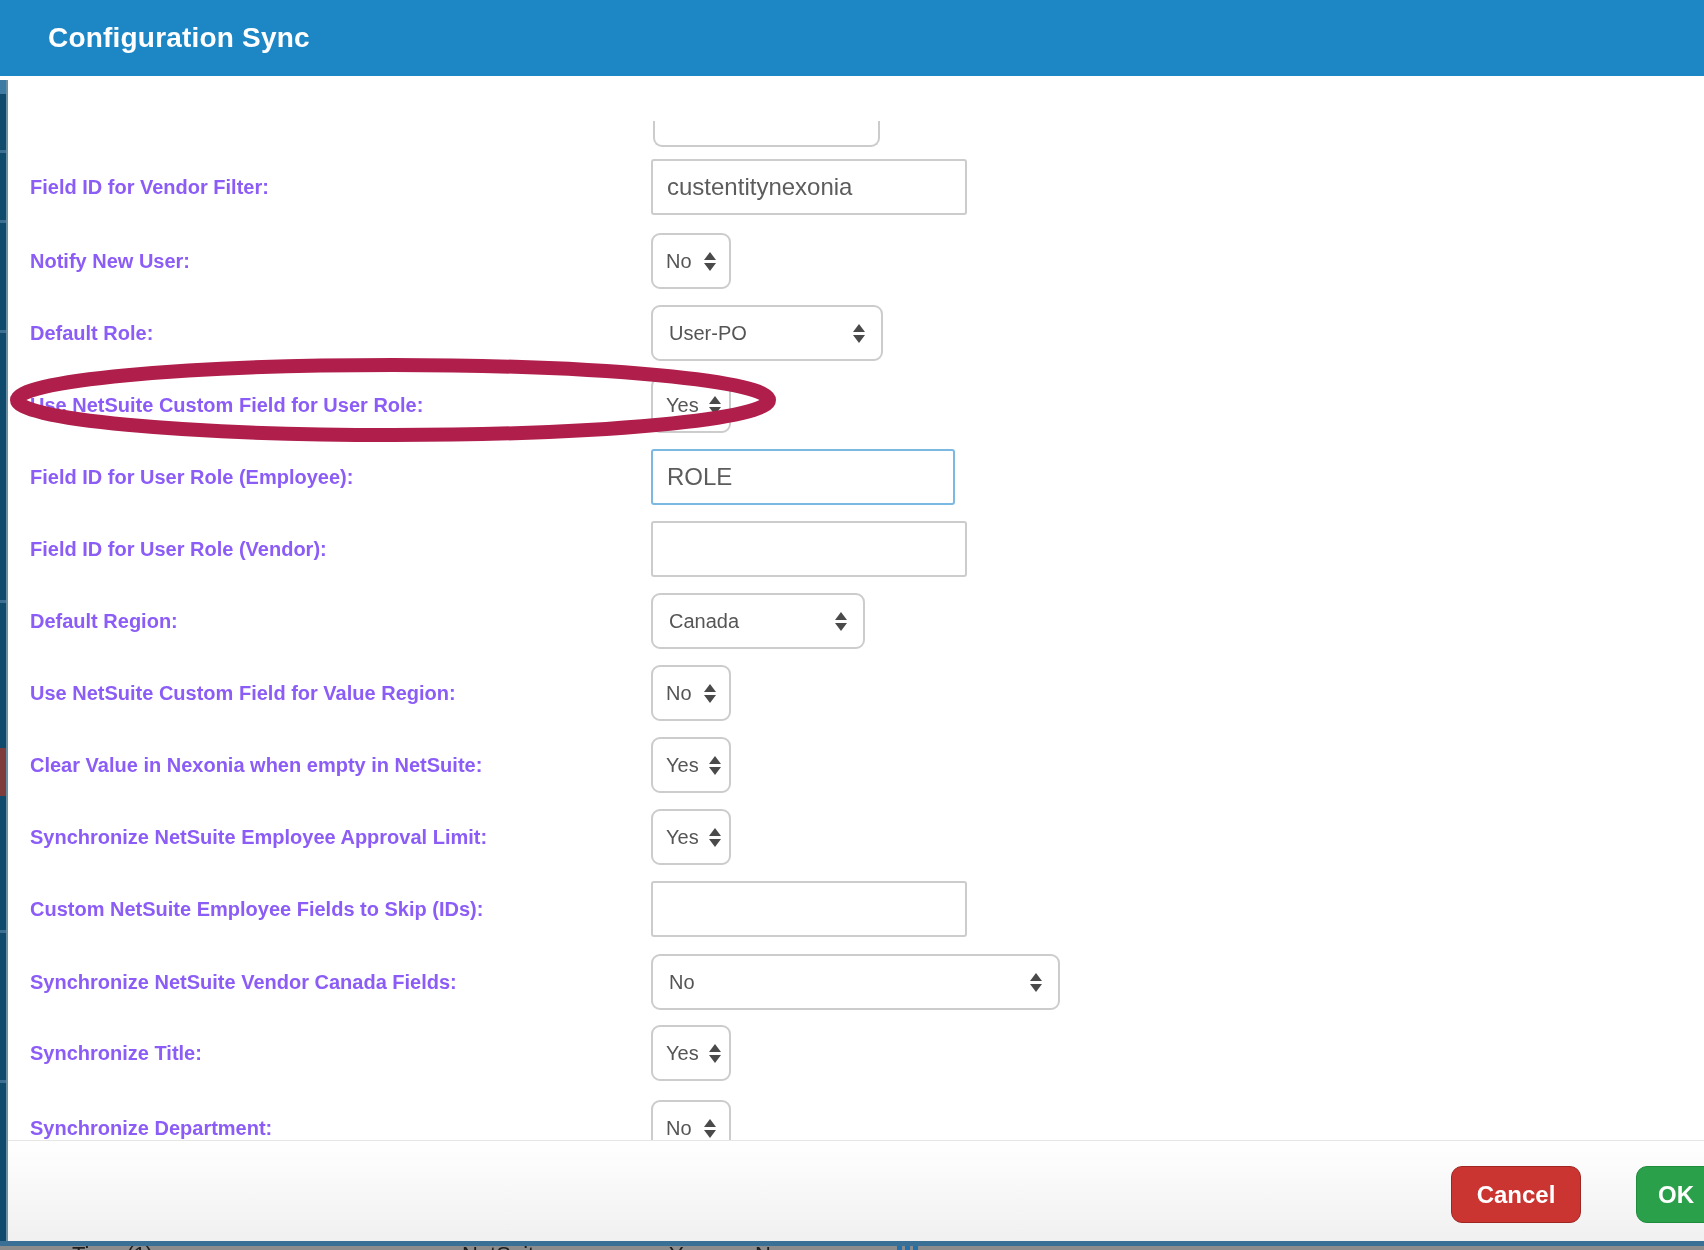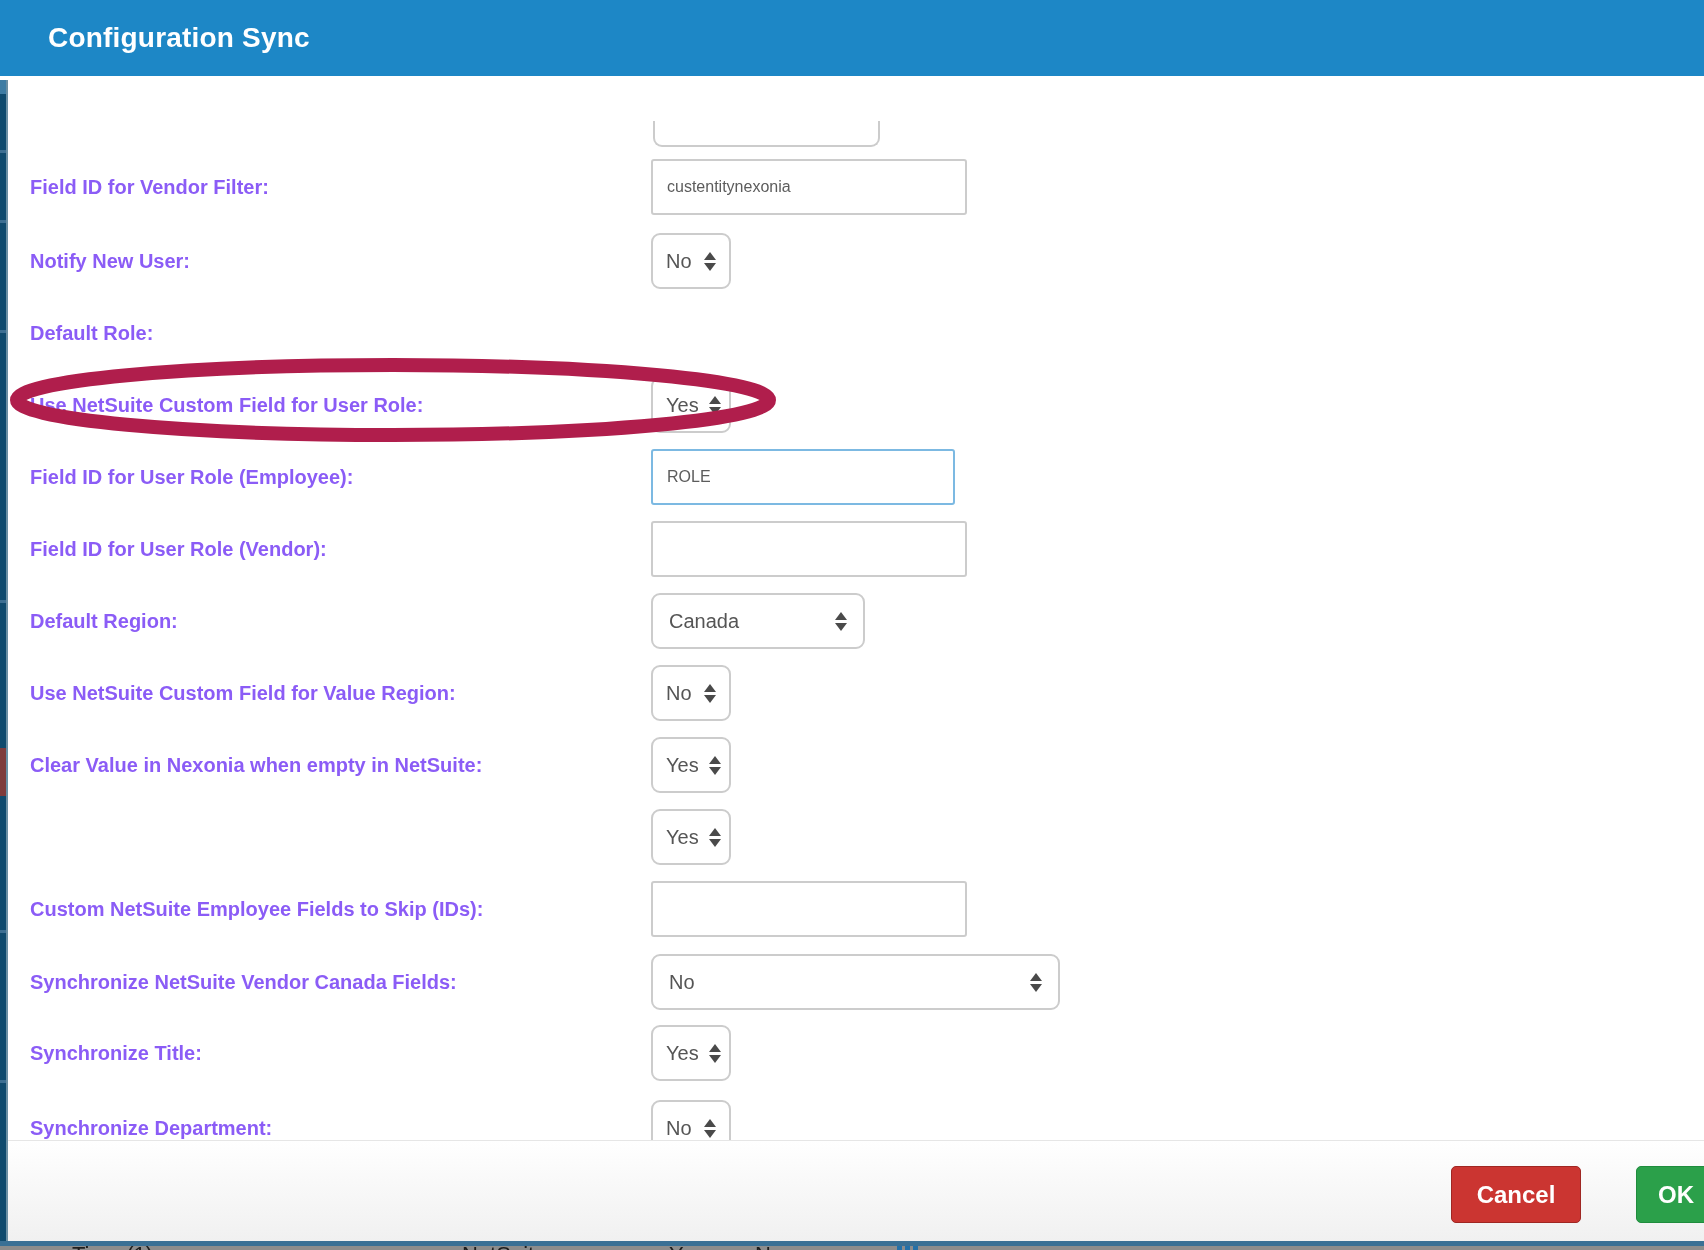--- a/index.html
+++ b/index.html
@@ -17,40 +17,40 @@
   
   .mheader { position:absolute; left:0; top:0; width:1704px; height:76px; }
   .mheader .title { position:absolute; left:48px; top:22px; font-size:28px; font-weight:700; color:#ffffff; letter-spacing:0.2px; }
 
   
   .viewport { position:absolute; left:8px; top:80px; width:1696px; height:1060px; background:#fff; overflow:hidden; }
 
   .flabel { position:absolute; left:22px; font-size:20px; font-weight:700; color:#8b5cf6; line-height:26px; white-space:nowrap; }
 
   .ctl-input { position:absolute; height:56px; border:2px solid #cccccc; border-radius:3px; background:#fff;
-               font-family:"Liberation Sans", sans-serif; font-size:16px; color:#5c5c5c; padding:16px 14px; outline:none; }
+               font-family:"Liberation Sans", sans-serif; font-size:24px; color:#5c5c5c; padding:16px 14px; outline:none; }
   .ctl-input.focused { border-color:#7cb9e2; }
 
   .ctl-select { position:absolute; height:56px; border:2px solid #cccccc; border-radius:9px; background:#fff;
                 display:flex; align-items:center; justify-content:space-between; padding:0 13px; cursor:default; }
   .ctl-select .val { font-size:20px; color:#555555; white-space:nowrap;text-align:right; }
   .spin { display:flex; flex-direction:column; align-items:center; margin-left:10px; }
   .spin .up { width:0; height:0; border-left:6px solid transparent; border-right:6px solid transparent; border-bottom:8px solid #4a4a4a; }
   .spin .dn { width:0; height:0; border-left:6px solid transparent; border-right:6px solid transparent; border-top:8px solid #4a4a4a; margin-top:3px; }
 
   .cutoff-select { position:absolute; left:645px; top:41px; width:227px; height:26px; background:#fff;
                    border:2px solid #cccccc; border-top:none; border-radius:0 0 9px 9px; }
 
   
   .annotation { position:absolute; left:0; top:352px; width:800px; height:100px; pointer-events:none; z-index:30; }
 
   
   .mfooter { position:absolute; left:8px; top:1140px; width:1696px; height:103px;
              background:linear-gradient(#ffffff, #f0f0f0); border-top:1px solid #e6e6e6; }
-  .btn { position:absolute; top:25px; height:57px; border-radius:5px; color:#fff; font-weight:700; font-size:24px;
+  .btn { position:absolute; top:25px; height:57px; border-radius:11px; color:#fff; font-weight:700; font-size:24px;
          display:flex; align-items:center; justify-content:center; cursor:pointer; font-family:"Liberation Sans", sans-serif; }
   .btn-cancel { left:1443px; width:130px; border:1px solid #9f2723; }
   .btn-ok { left:1580px; width:80px; border:1px solid #1f8c3d;margin-left:48px; }
 
   
   .bottom-line { position:absolute; left:0; top:1241px; width:1704px; height:5px; background:#3a7095; }
   .bottom-strip { position:absolute; left:0; top:1246px; width:1704px; height:4px; background:#8c8c8c; overflow:visible; }
   .bstrip-clip { position:absolute; left:0; top:1246px; width:1704px; height:4px; overflow:hidden; }
   .bcell { position:absolute; top:-4px; font-size:22px; color:#1e1e1e; white-space:nowrap; }
   .bicon { position:absolute; top:-2px; display:flex; gap:3px; }
@@ -87,20 +87,27 @@
     <div class="flabel" style="top:168px">Notify New User:</div>
     <div class="ctl-select" style="left:643px; top:153px; width:80px">
       <span class="val">No</span>
       <span class="spin">
           <i class="up"></i>
           <i class="dn"></i>
         </span>
     </div>
 
     <div class="flabel" style="top:240px">Default Role:</div>
+    <div class="ctl-select" style="left:643px; top:225px; width:232px; padding:0 16px">
+      <span class="val">User-PO</span>
+      <span class="spin">
+          <i class="up"></i>
+          <i class="dn"></i>
+        </span>
+    </div>
 
     <div class="flabel" style="top:312px">Use NetSuite Custom Field for User Role:</div>
     <div class="ctl-select" style="left:643px; top:297px; width:80px">
       <span class="val">Yes</span>
       <span class="spin">
           <i class="up"></i>
           <i class="dn"></i>
         </span>
     </div>
 
@@ -130,20 +137,21 @@
 
     <div class="flabel" style="top:672px">Clear Value in Nexonia when empty in NetSuite:</div>
     <div class="ctl-select" style="left:643px; top:657px; width:80px">
       <span class="val">Yes</span>
       <span class="spin">
           <i class="up"></i>
           <i class="dn"></i>
         </span>
     </div>
 
+    <div class="flabel" style="top:744px">Synchronize NetSuite Employee Approval Limit:</div>
     <div class="ctl-select" style="left:643px; top:729px; width:80px">
       <span class="val">Yes</span>
       <span class="spin">
           <i class="up"></i>
           <i class="dn"></i>
         </span>
     </div>
 
     <div class="flabel" style="top:816px">Custom NetSuite Employee Fields to Skip (IDs):</div>
     <input class="ctl-input" style="left: 643px; top: 801px; width: 316px;" readonly="" value="">

